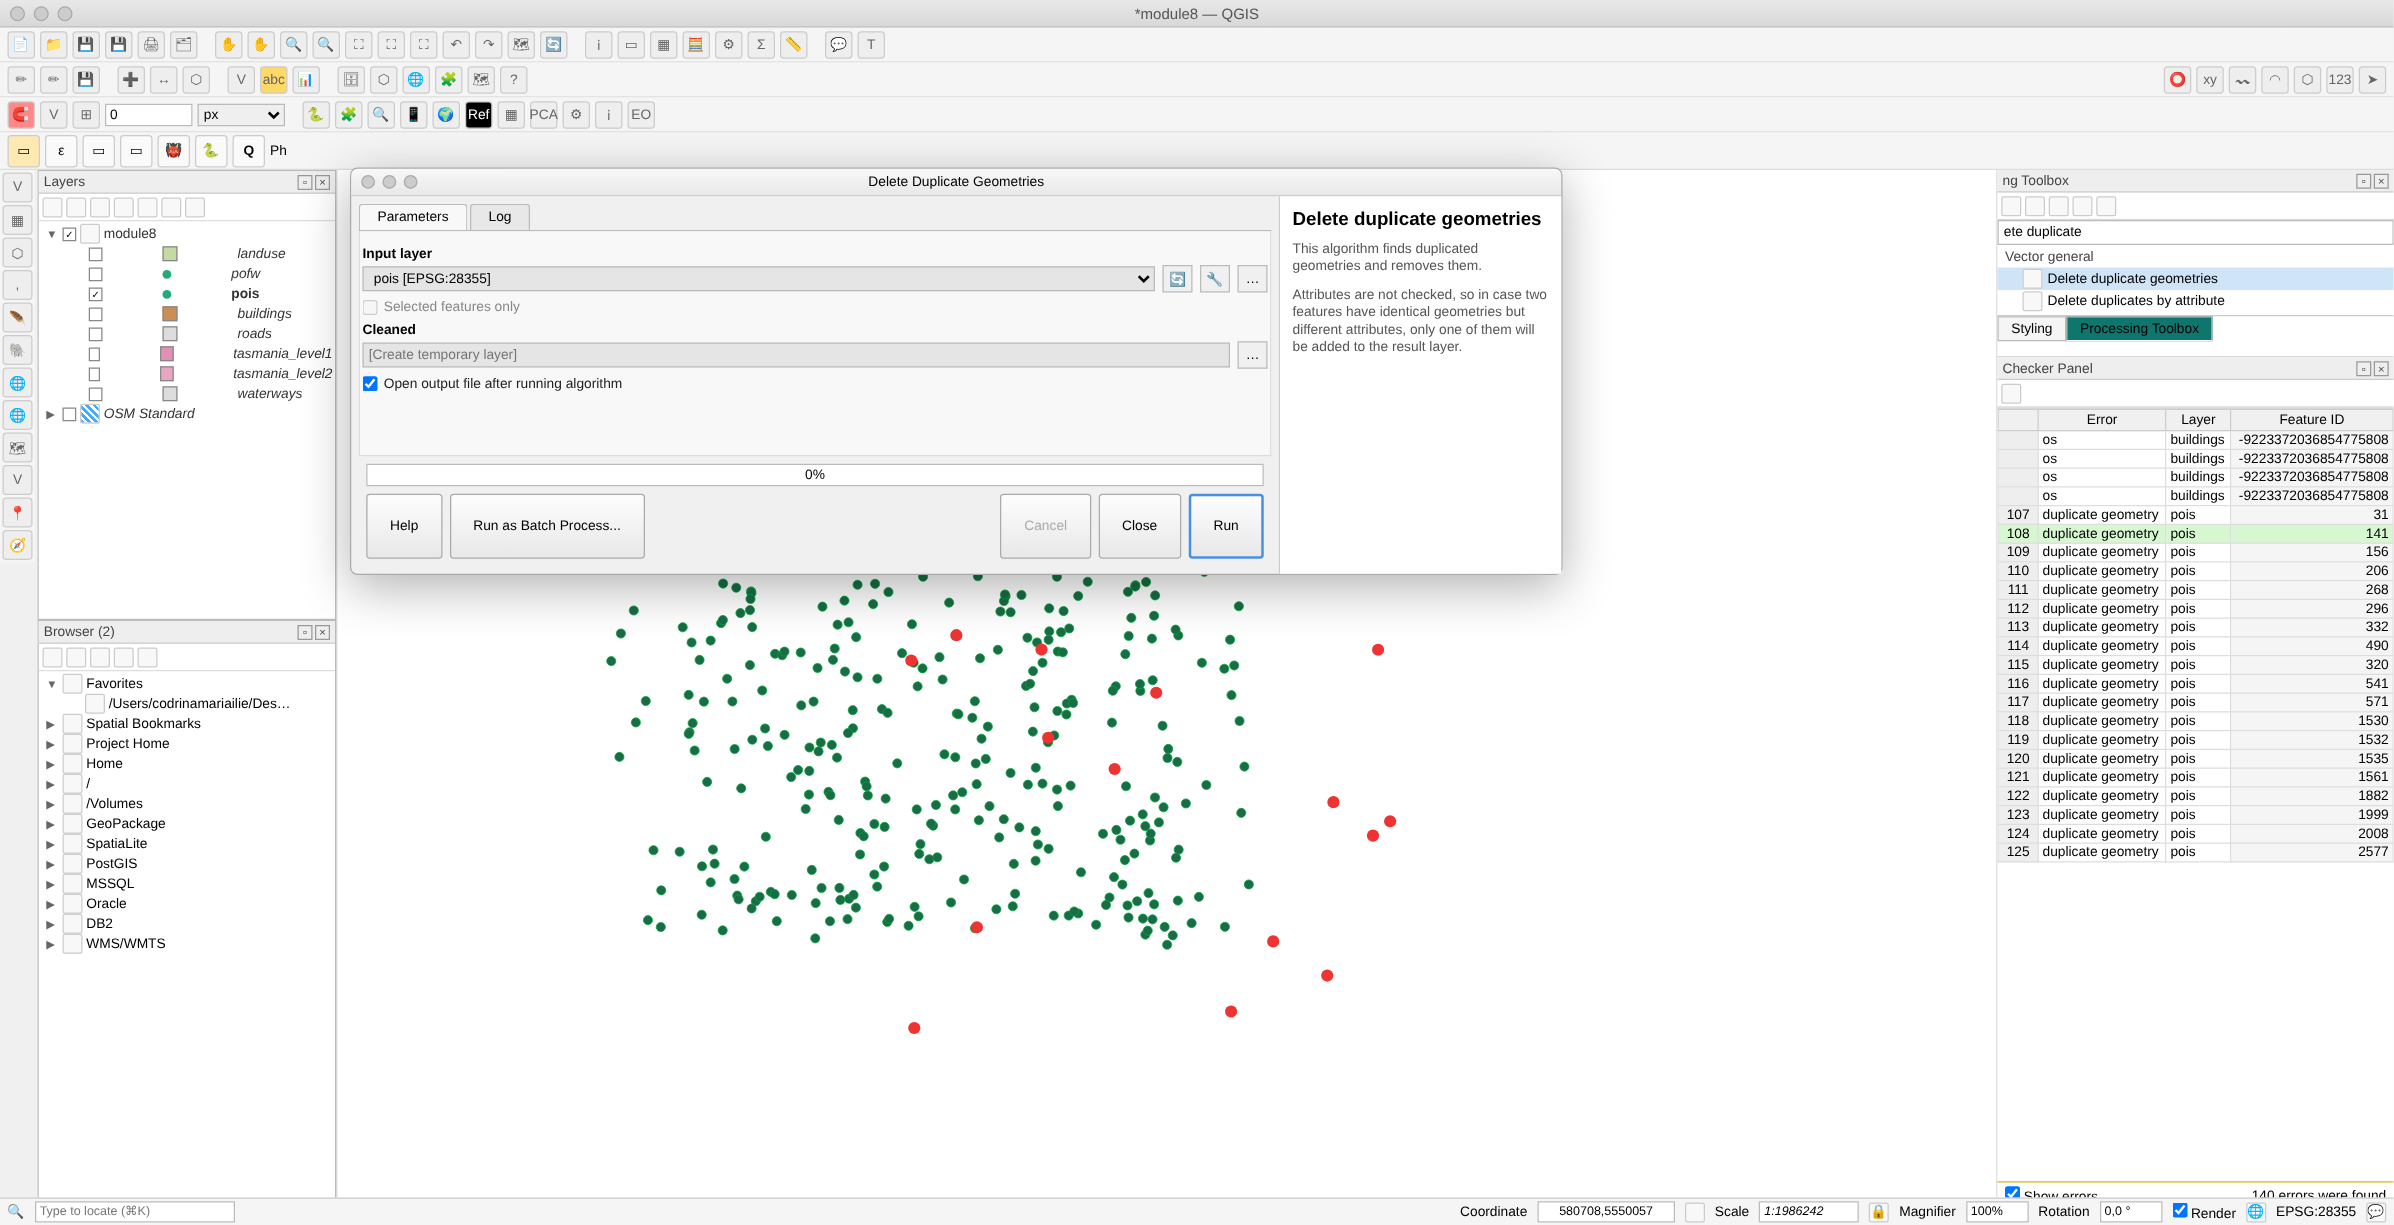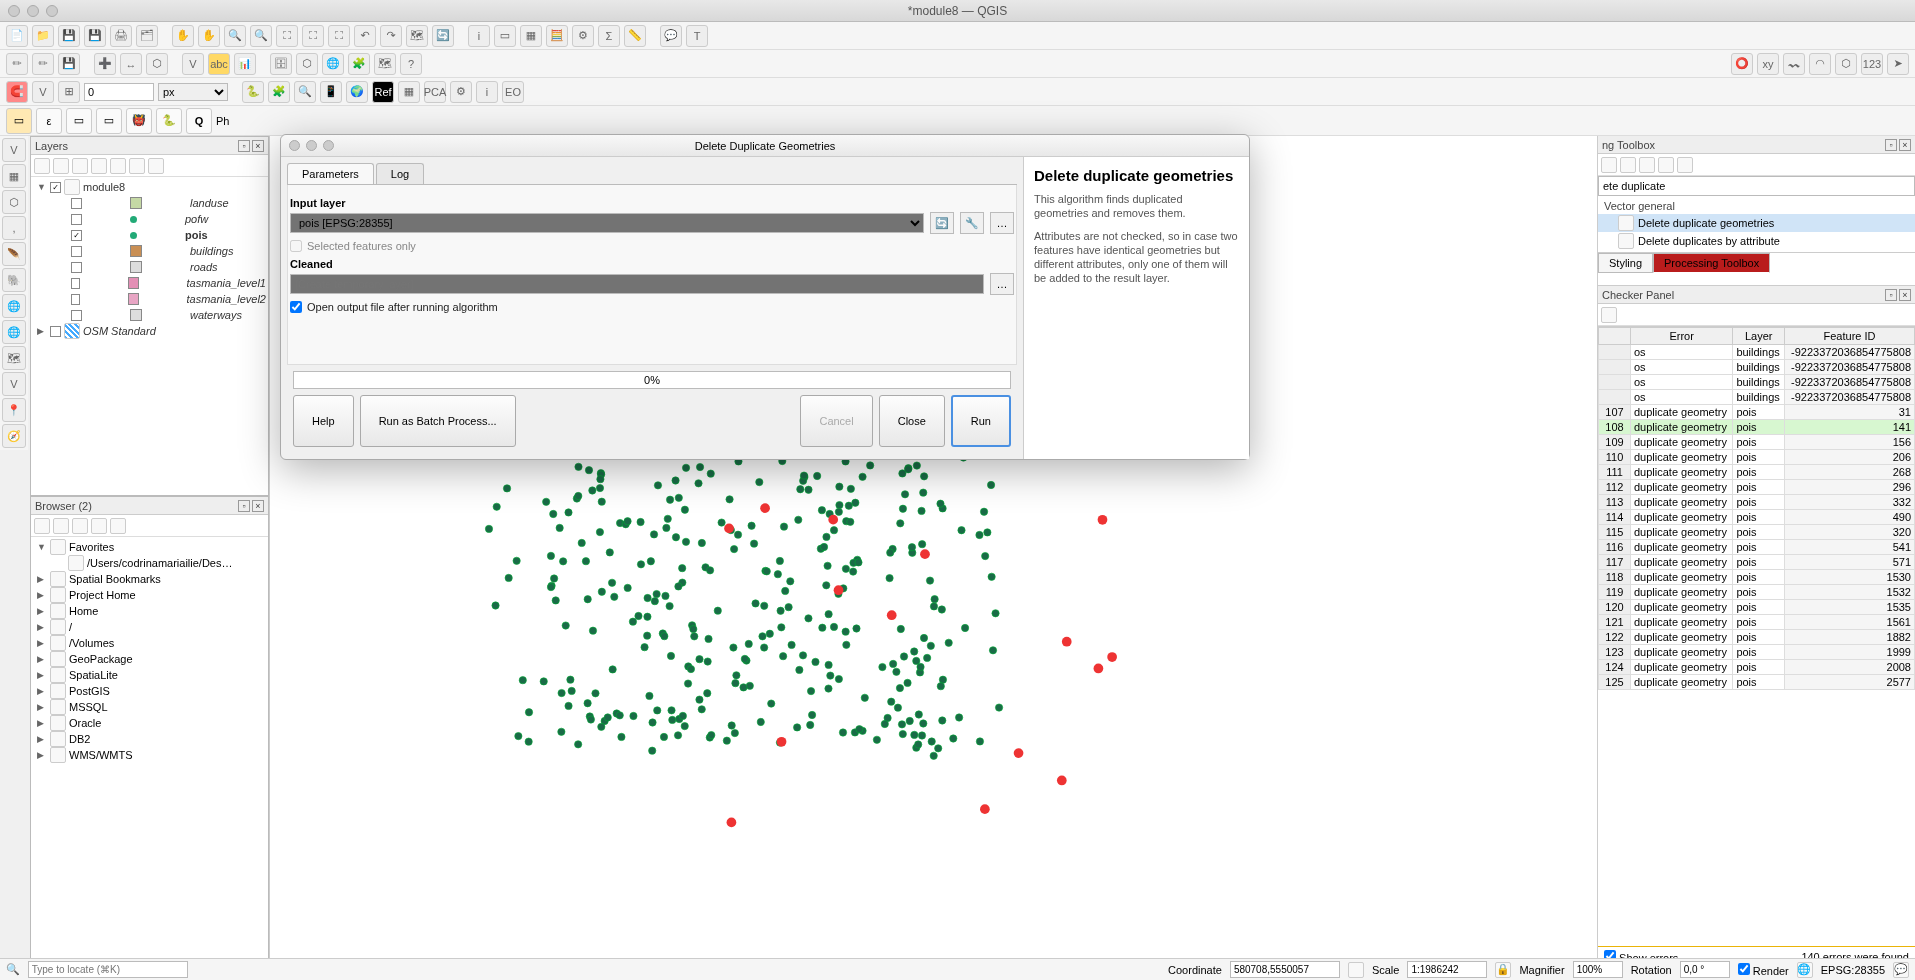--- a/index.html
+++ b/index.html
@@ -33,21 +33,21 @@
 .layer-name.normal { font-style: normal; }
 .canvas { flex: 1; background: #fff; position: relative; }
 .right-col { width: 318px; background: #fff; border-left: 1px solid #ccc; display: flex; flex-direction: column; }
 .search-box { width: 100%; height: 20px; border: 1px solid #bbb; padding: 0 4px; }
 .result-list { padding: 2px 0; }
 .result-group { color: #444; padding: 2px 6px; cursor: pointer; }
 .result-item { display: flex; align-items: center; gap: 4px; padding: 1px 20px; cursor: pointer; }
 .result-item.sel { background: #d0e4f7; }
 .tabs-bar2 { display: flex; border-top: 1px solid #ccc; }
 .tab-btn { padding: 3px 10px; border: 1px solid #bbb; background: #f5f5f5; cursor: pointer; }
-.tab-btn.active { background: #b91c1c; border-bottom: 1px solid #fff; }
+.tab-btn.active { background: #0f766e; border-bottom: 1px solid #fff; }
 .table-wrap { flex: 1; overflow: auto; border-top: 1px solid #ccc; }
 table { width: 100%; border-collapse: collapse; }
 th { background: #f0f0f0; border: 1px solid #ccc; padding: 2px; font-weight: normal; text-align: center; }
 td { border: 1px solid #ddd; padding: 1px 3px; height: 15px; }
 td.num { text-align: right; background: #f5f5f5; }
 td.rownum { background: #eee; text-align: center; width: 32px; }
 tr.hl td { background: #d7f7d0; }
 .bottom-tabs { display: flex; border-top: 1px solid #ccc; }
 .statusbar { position: absolute; bottom: 0; left: 0; right: 0; height: 22px; background: #f5f5f5; border-top: 1px solid #ccc; display: flex; align-items: center; padding: 0 6px; gap: 8px; }
 .statusbar input { height: 17px; border: 1px solid #bbb; padding: 0 3px; font-size: 10px; }
@@ -56,21 +56,21 @@
 .dialog-traffic { position: absolute; left: 8px; display: flex; gap: 6px; }
 .dialog-traffic span { width: 11px; height: 11px; border-radius: 50%; background: #ccc; border: 1px solid #aaa; }
 .dialog-body { display: flex; }
 .dialog-left { flex: 1; padding: 6px; }
 .dialog-tabs { display: flex; border-bottom: 1px solid #bbb; }
 .dtab { padding: 4px 14px; border: 1px solid #bbb; border-bottom: none; background: #e8e8e8; cursor: pointer; border-radius: 3px 3px 0 0; margin-right: 2px; }
 .dtab.active { background: #f8f8f8; }
 .form-area { padding: 6px 2px; background: #f8f8f8; border: 1px solid #ddd; border-top: none; min-height: 180px; }
 .form-label { font-weight: bold; margin: 6px 0 3px; }
 .form-row { display: flex; gap: 6px; align-items: center; }
-.form-row select, .form-row input[type=text] { flex: 1; height: 20px; border: 1px solid #bbb; padding: 0 4px; background: #737373; }
+.form-row select, .form-row input[type=text] { flex: 1; height: 20px; border: 1px solid #bbb; padding: 0 4px; background: #e5e5e5; }
 .icon-btn { width:24px; height:22px; border:1px solid #bbb; background:#f0f0f0; display:flex; align-items:center; justify-content:center; cursor:pointer; }
 .checkbox-row { display: flex; align-items: center; gap: 5px; margin-top: 6px; color: #888; }
 .checkbox-row.enabled { color: #222; }
 .dialog-right { width: 226px; border-left: 1px solid #ccc; padding: 10px; background: #fff; }
 .dialog-right h3 { font-size: 15px; font-weight: bold; margin-bottom: 8px; }
 .dialog-right p { font-size: 11px; color: #555; margin-bottom: 8px; line-height: 1.3; }
 .dialog-footer { padding: 6px; }
 .progress { height: 18px; border: 1px solid #bbb; background: #fff; display: flex; align-items: center; justify-content: center; font-size: 10px; margin-bottom: 6px; }
 .dialog-buttons { display: flex; gap: 6px; }
 .dbtn { padding: 18px 18px; border: 1px solid #aaa; background: linear-gradient(#fdfdfd,#e8e8e8); border-radius: 3px; cursor: pointer; }
@@ -1054,24 +1054,24 @@
       </div>
     </div>
   </div>
 </div>
 
 <div class="statusbar">
   <span>🔍</span>
   <input style="width: 160px;" placeholder="Type to locate (⌘K)">
   <div class="spacer"></div>
   <span>Coordinate</span>
-  <input style="width: 110px;" value="580708,5550057">
+  <input style="width: 110px; text-align: center;" value="580708,5550057">
   <span class="mini-icon"></span>
   <span>Scale</span>
-  <input style="width: 80px;" value="1:1986242">
+  <input style="width: 80px; font-style: italic;" value="1:1986242">
   <span class="mini-icon">🔒</span>
   <span>Magnifier</span>
   <input style="width: 50px;" value="100%">
   <span>Rotation</span>
   <input style="width: 50px;" value="0,0 °">
   <label><input type="checkbox" checked="" style=""> <span>Render</span></label>
   <span class="mini-icon">🌐</span>
   <span>EPSG:28355</span>
   <span class="mini-icon">💬</span>
 </div>

